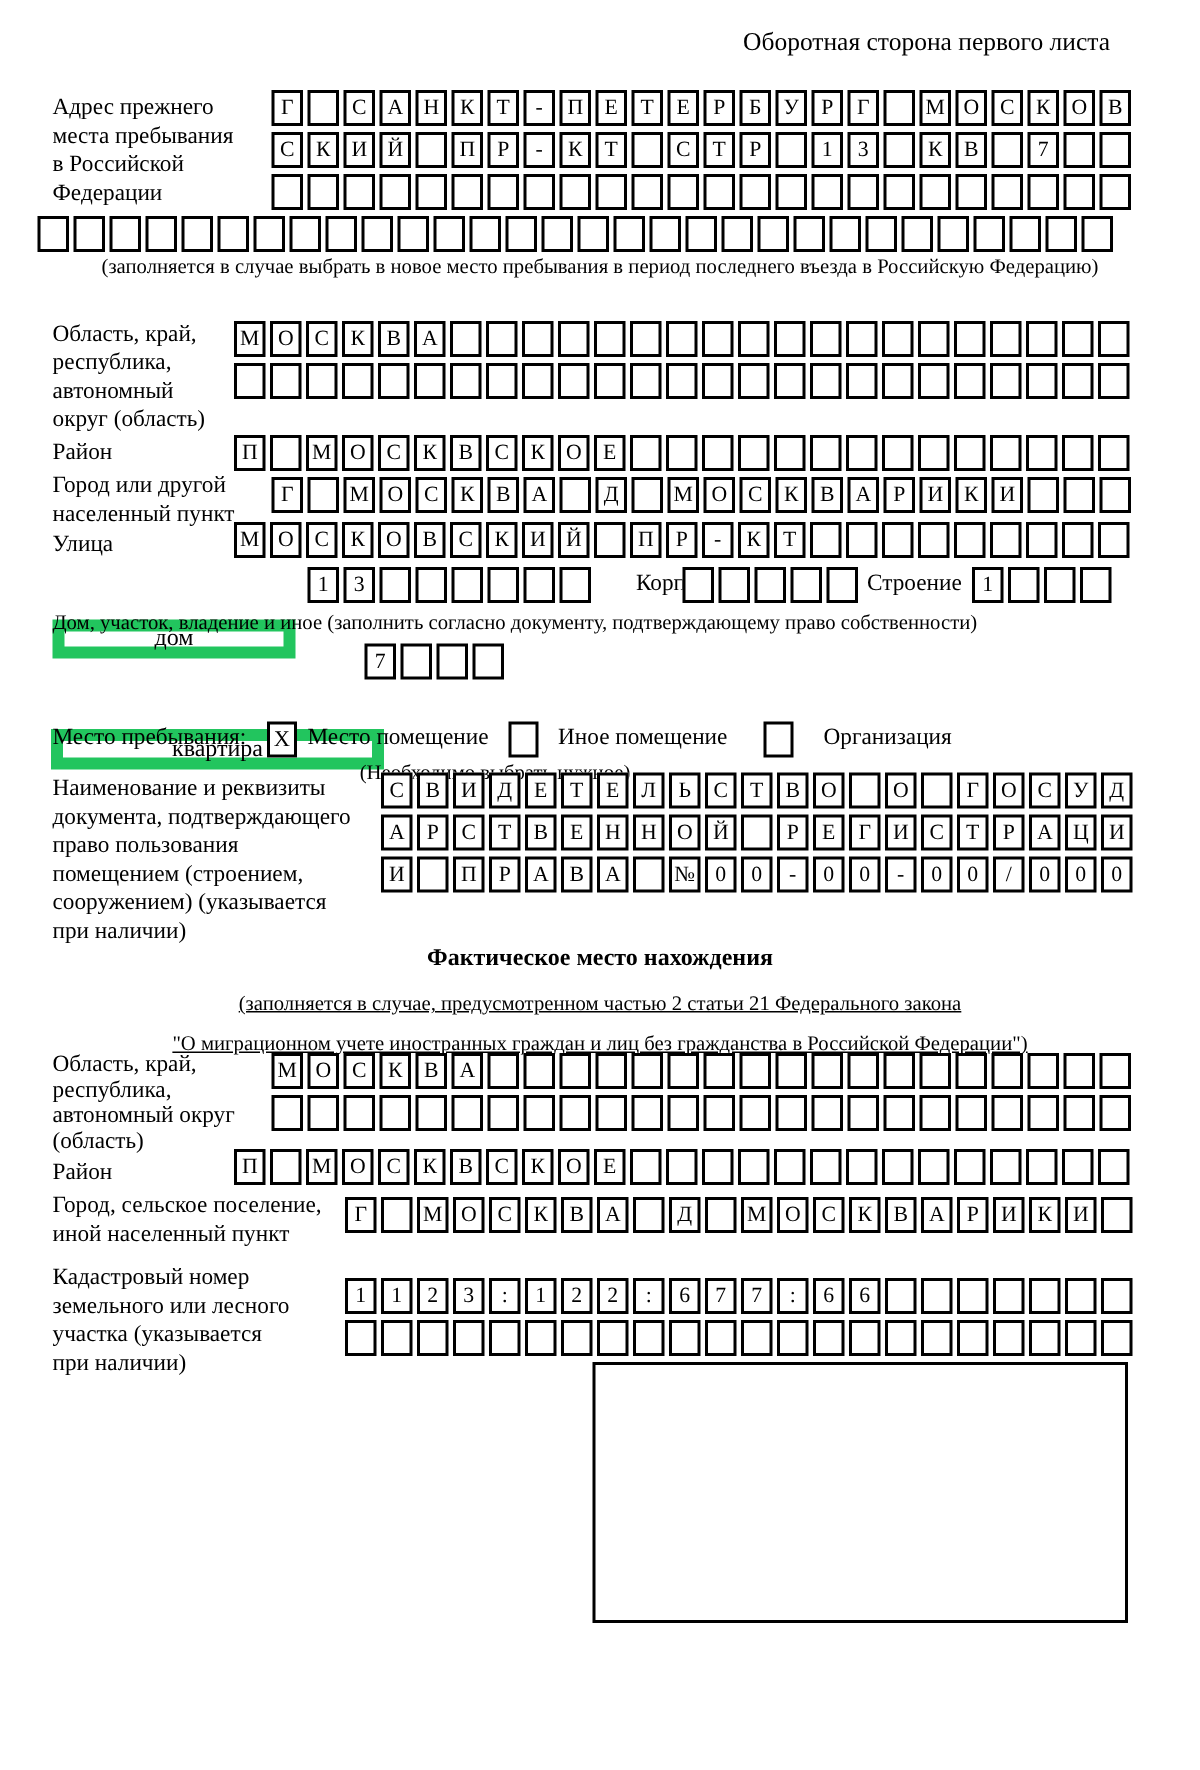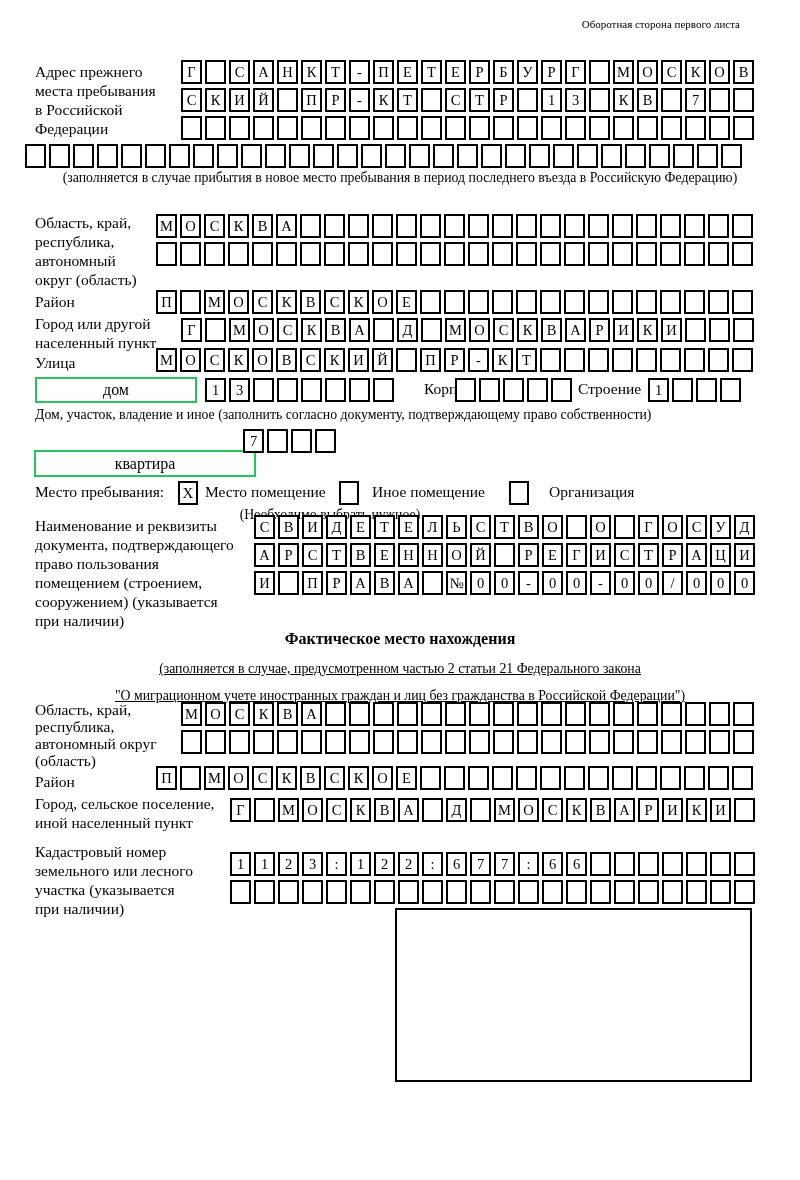--- a/index.html
+++ b/index.html
@@ -2,33 +2,33 @@
 <html><head>
 <meta charset="utf-8">
 <style>
   * { box-sizing: border-box; margin: 0; padding: 0; }
   html,body { background:#fff; }
   .page {
     position: relative; width: 800px; height: 1180px; background: #fff;
     font-family: "Liberation Serif", "DejaVu Serif", serif; color: #000;
     overflow: hidden;
   }
-  .hdr { position:absolute; left:0; top:18px; width:740px; text-align:right; font-size:11px; }
+  .hdr { position:absolute; left:0; top:18px; width:740px; text-align:right; font-size:17px; }
   .lbl { position:absolute; font-size:15.5px; line-height:19px; white-space:pre-line; }
   .lbl.tight { line-height:17px; }
   .brow { position:absolute; display:flex; }
   .cb {
     width:21px; height:24px; border:2px solid #000; margin-right:3px;
     display:flex; align-items:center; justify-content:center;
     font-size:14.5px; flex:0 0 auto; background:#fff;
   }
   .note { position:absolute; font-size:13.8px; white-space:pre-line; }
   .center { left:0; width:800px; text-align:center; }
   .title { position:absolute; left:0; width:800px; text-align:center; font-weight:bold; font-size:16px; }
-  .bigbox { position:absolute; border:2px solid #22c55e; display:flex; align-items:center; justify-content:center; font-size:16px; background:#fff; }
+  .bigbox { position:absolute; border:8px solid #22c55e; display:flex; align-items:center; justify-content:center; font-size:16px; background:#fff;margin-top:36px; }
   .inl { position:absolute; font-size:15.5px; }
   .chk { position:absolute; width:20px; height:24px; border:2px solid #000; display:flex; align-items:center; justify-content:center; font-size:15px; background:#fff; }
   .stampbox { position:absolute; border:2px solid #000; background:#fff; }
 </style>
 </head>
 <body>
 
 <div class="page">
 
   <div class="hdr">Оборотная сторона первого листа</div>
@@ -140,21 +140,21 @@
       <div class="cb"></div>
       <div class="cb"></div>
       <div class="cb"></div>
       <div class="cb"></div>
       <div class="cb"></div>
       <div class="cb"></div>
       <div class="cb"></div>
       <div class="cb"></div>
       <div class="cb"></div>
     </div>
-  <div class="note center" style="top:170px;">(заполняется в случае прибытия в новое место пребывания в период последнего въезда в Российскую Федерацию)</div>
+  <div class="note center" style="top:170px;">(заполняется в случае выбрать в новое место пребывания в период последнего въезда в Российскую Федерацию)</div>
 
 
   <div class="lbl" style="left:35px; top:213px; width:118px;">Область, край,
 республика,
 автономный
 округ (область)</div>
   <div class="brow" style="left:156px; top:214px;">
       <div class="cb">М</div>
       <div class="cb">О</div>
       <div class="cb">С</div>

